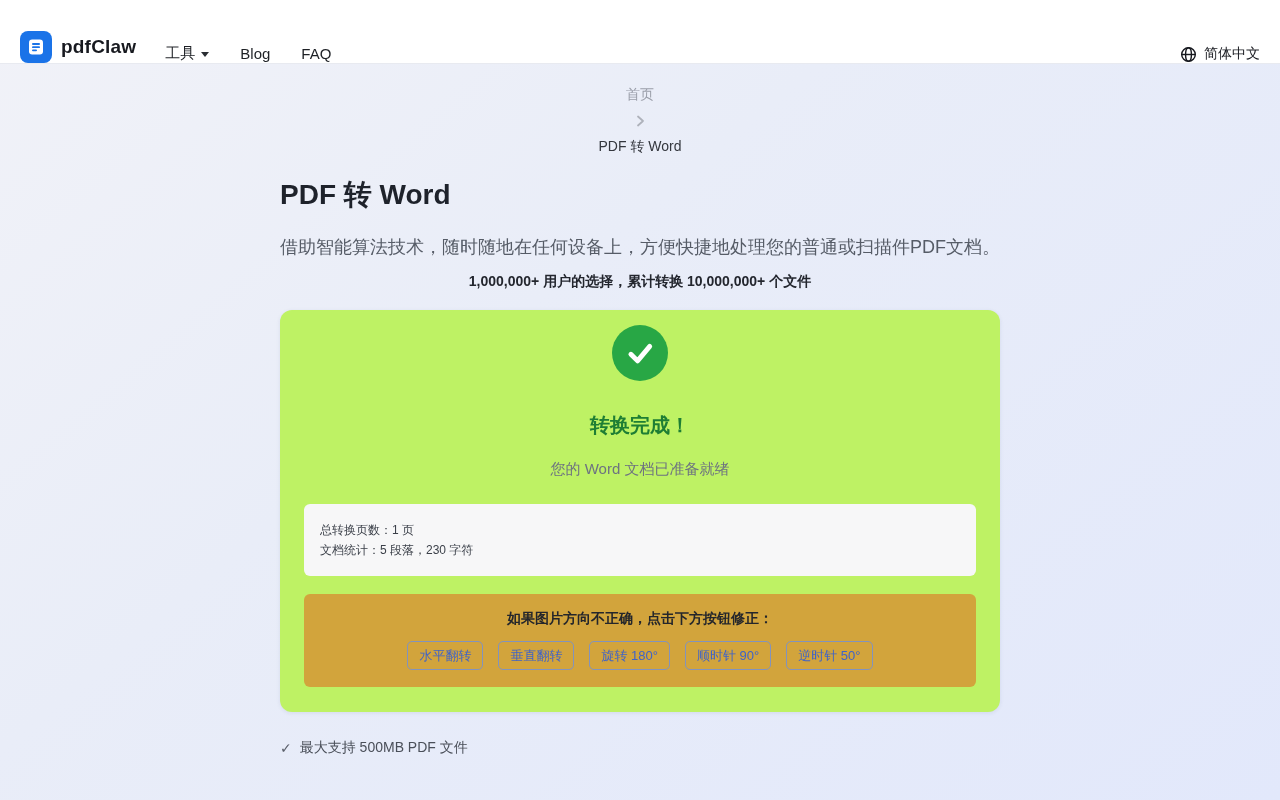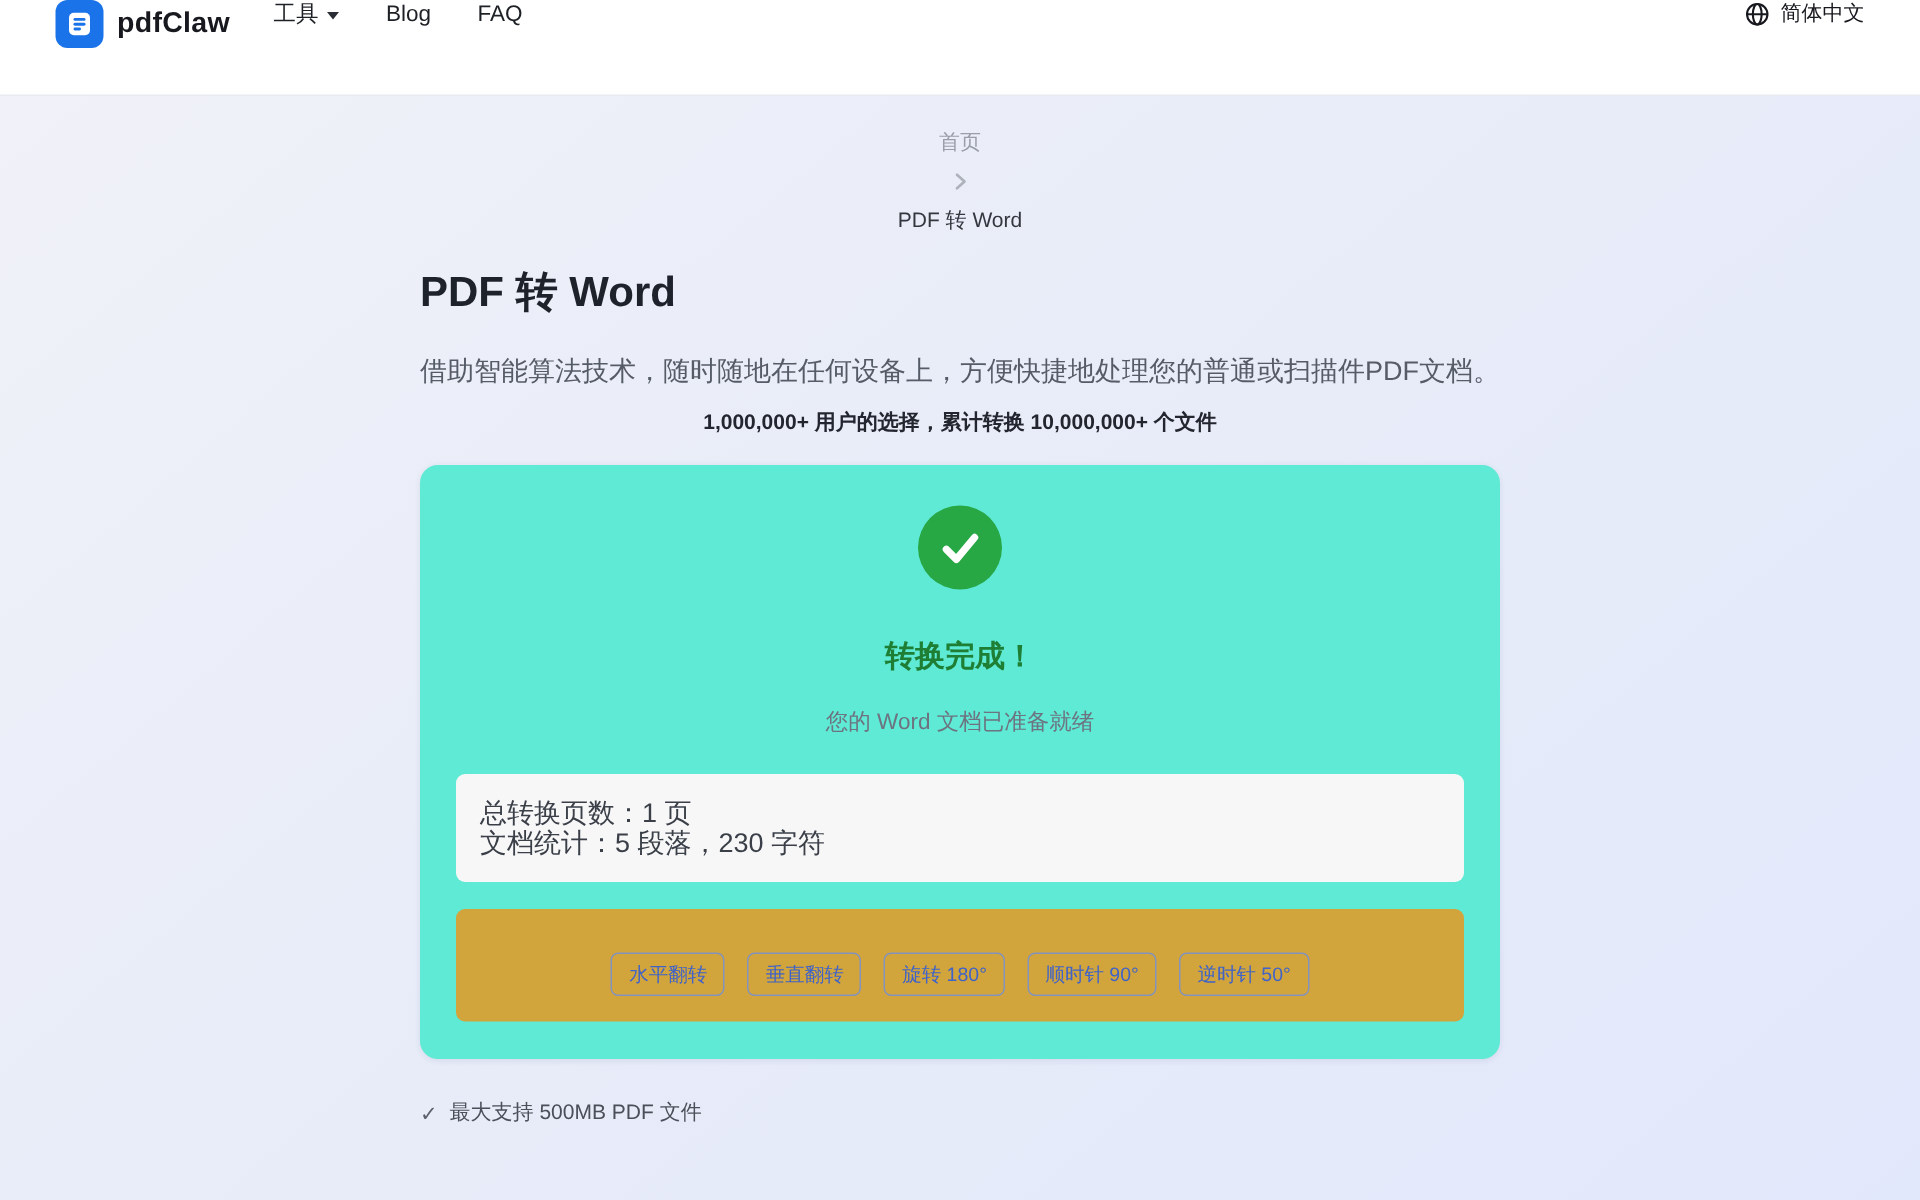--- a/index.html
+++ b/index.html
@@ -7,21 +7,21 @@
   body {
     width: 1280px; height: 800px; overflow: hidden;
     background: linear-gradient(140deg, #f1f2f8 0%, #e9edf8 40%, #e2e8fb 100%);
     font-family: "Liberation Sans", "DejaVu Sans", sans-serif;
     color: #1e222b;
   }
 
   
   .topbar {
     height: 64px; background: #fff; border-bottom: 1px solid #e8eaf0;
-    display: flex; align-items: flex-start; padding: 0 37px;
+    display: flex; align-items: flex-end; padding: 0 20px;
   }
   .logo { display: flex; align-items: center; gap: 9px; cursor: pointer; }
   .logo-icon {
     width: 32px; height: 32px; border-radius: 8px; background: #1a73e8;
     display: flex; align-items: center; justify-content: center;
   }
   .brand { font-size: 19px; font-weight: bold; color: #17191f; letter-spacing: .2px; }
   .nav { display: flex; align-items: center; gap: 31px; margin-left: 29px; }
   .nav-item {
     font-size: 15px; font-weight: 500; color: #1d2025; cursor: pointer;
@@ -42,34 +42,34 @@
 
   
   .container { width: 960px; margin: 0 auto; }
   .hero-col { width: 720px; margin: 0 auto; }
   .page-title { font-size: 28px; font-weight: bold; color: #1e222b; margin: 20px 0 0; }
   .subtitle { text-align: center; font-size: 18px; color: #565c67; margin-top: 21px; }
   .user-stats { text-align: center; font-size: 14px; font-weight: bold; color: #23262e; margin-top: 14px; }
 
   
   .result-card {
-    margin-top: 19px; background: #5eead4; border-radius: 12px;
+    margin-top: 19px; background: #bef264; border-radius: 12px;
     box-shadow: 0 1px 4px rgba(35, 48, 96, 0.09);
-    padding: 27px 24px 25px;
+    padding: 15px 24px 25px;
   }
   .check-circle {
     width: 56px; height: 56px; border-radius: 50%; background: #28a745;
     margin: 0 auto; display: flex; align-items: center; justify-content: center;
   }
   .success-title { text-align: center; font-size: 20px; font-weight: bold; color: #1e7e34; margin-top: 31px; }
   .success-sub { text-align: center; font-size: 15px; color: #6d7380; margin-top: 21px; }
 
   .stats-box {
     margin-top: 25px; background: #f7f7f8; border-radius: 6px;
-    padding: 16px; font-size: 18px; color: #3a3f48; line-height: 20px;
+    padding: 16px; font-size: 12px; color: #3a3f48; line-height: 20px;
   }
 
   .gold-box {
     margin-top: 18px; background: #d2a43c; border-radius: 6px;
     padding: 16px 16px 17px; text-align: center;
   }
   .gold-title { font-size: 14px; font-weight: 600; color: #24262b; }
   .rotate-row { margin-top: 13px; display: flex; justify-content: center; gap: 15px; }
   .rotate-btn {
     background: transparent; border: 1px solid #8293bd; color: #3f63c8;
@@ -158,20 +158,21 @@
       </div>
       <div class="success-title">转换完成！</div>
       <div class="success-sub">您的 Word 文档已准备就绪</div>
 
       <div class="stats-box">
         <div>总转换页数：1 页</div>
         <div>文档统计：5 段落，230 字符</div>
       </div>
 
       <div class="gold-box">
+        <div class="gold-title">如果图片方向不正确，点击下方按钮修正：</div>
         <div class="rotate-row">
           <button class="rotate-btn">水平翻转</button>
           <button class="rotate-btn">垂直翻转</button>
           <button class="rotate-btn">旋转 180°</button>
           <button class="rotate-btn">顺时针 90°</button>
           <button class="rotate-btn">逆时针 50°</button>
         </div>
       </div>
 
     </div>

